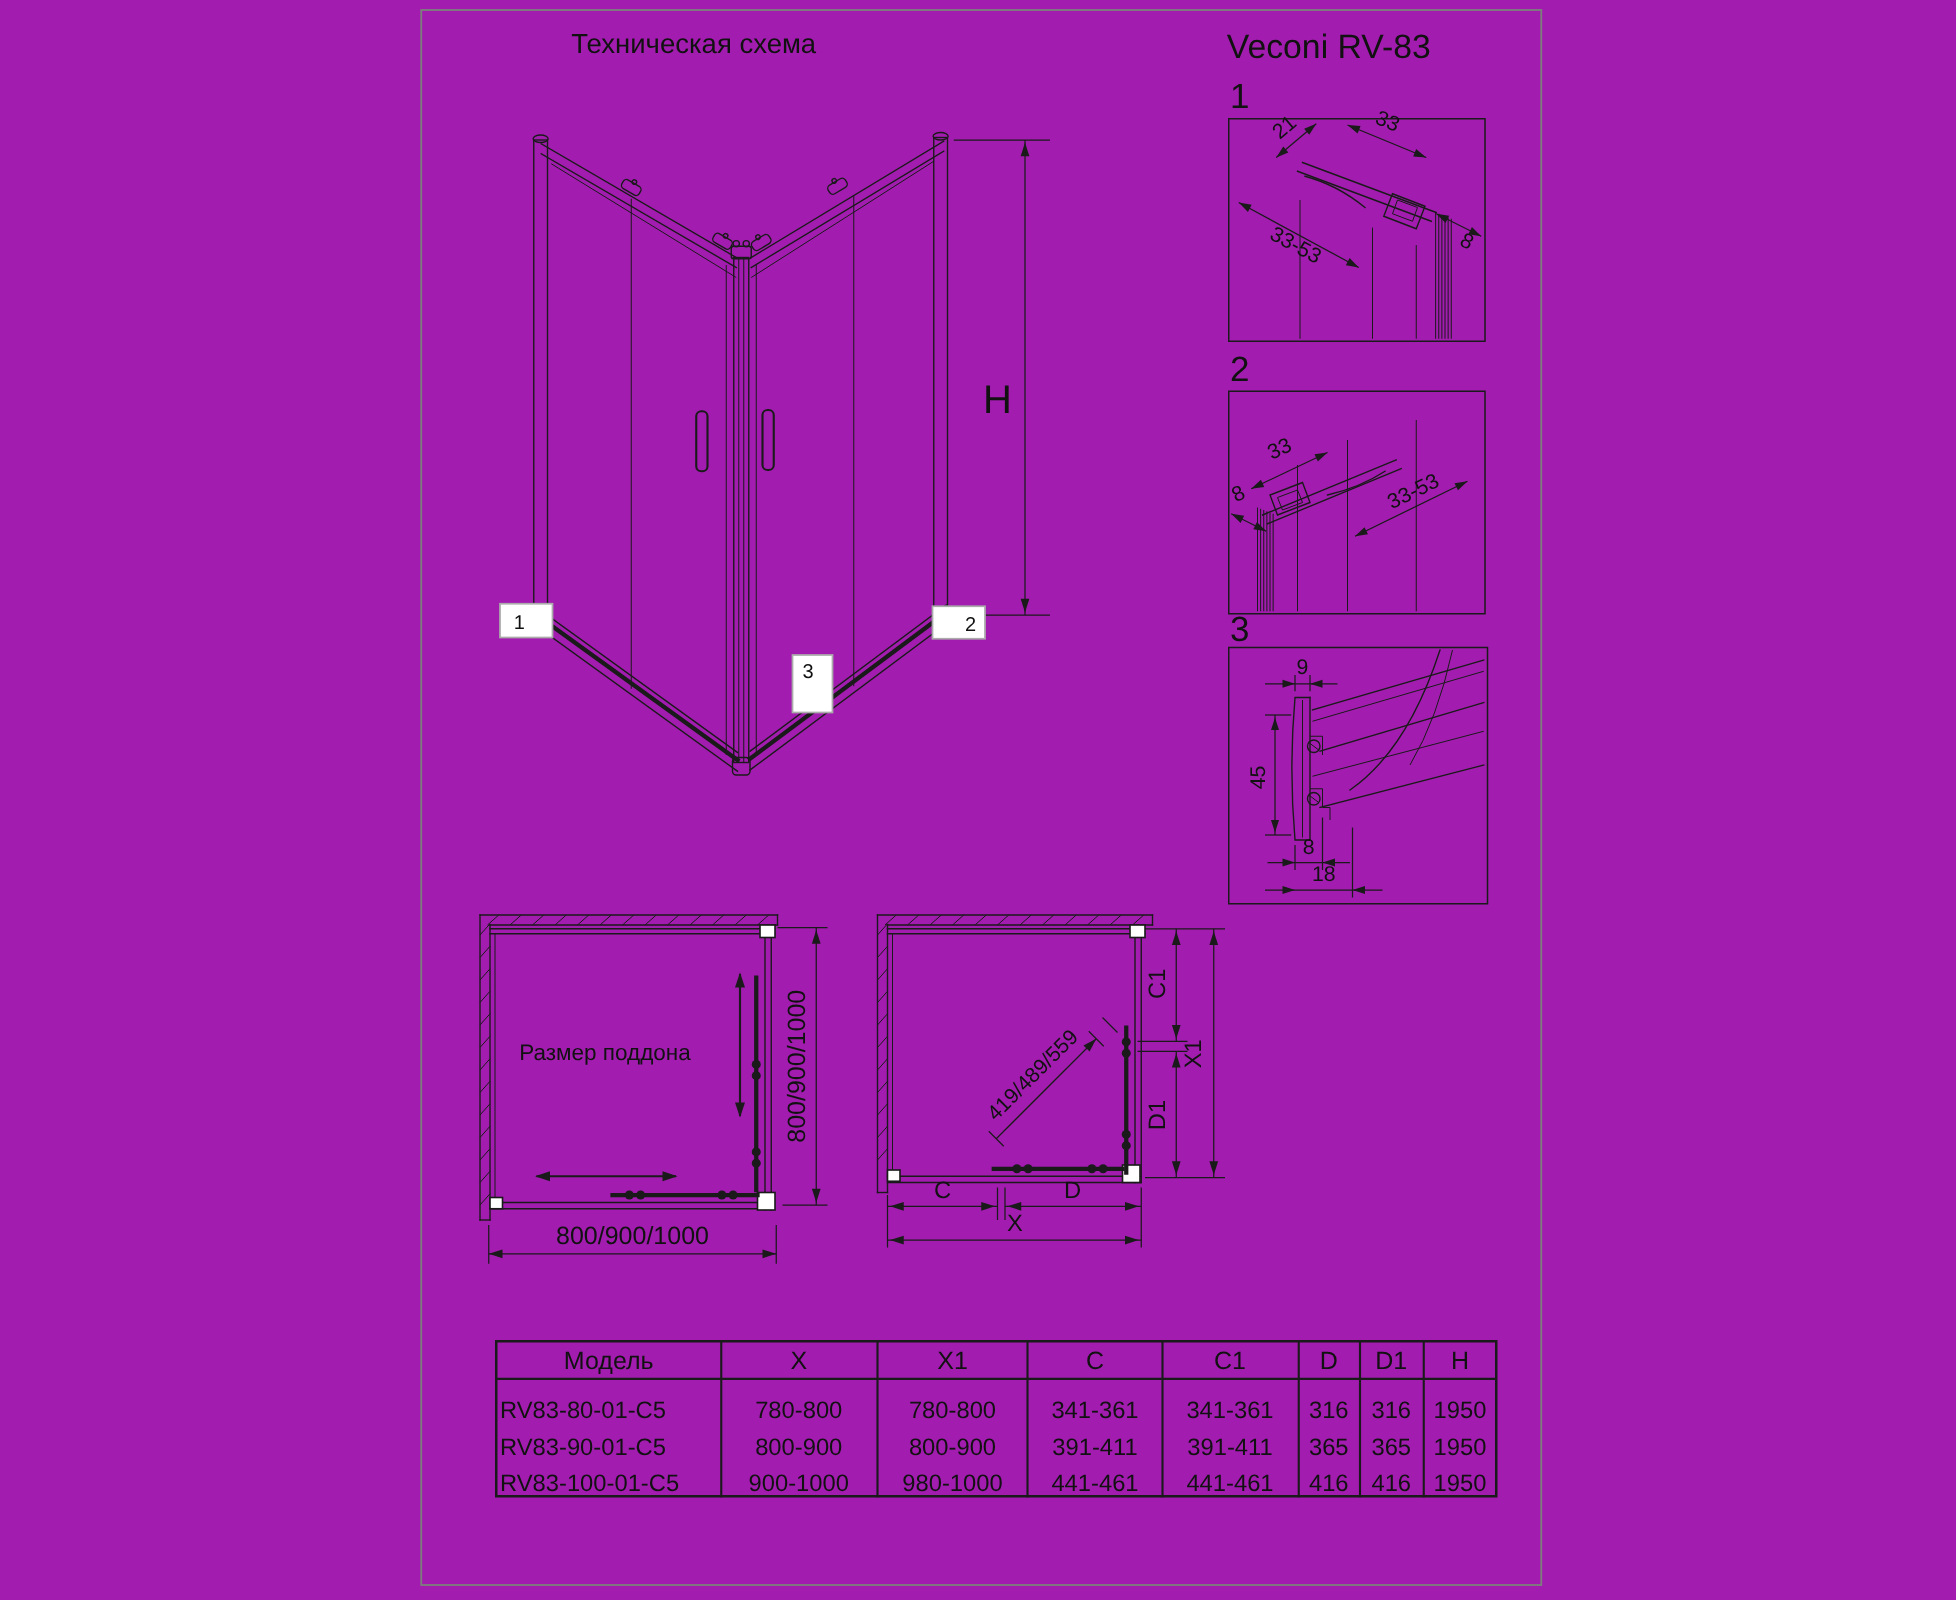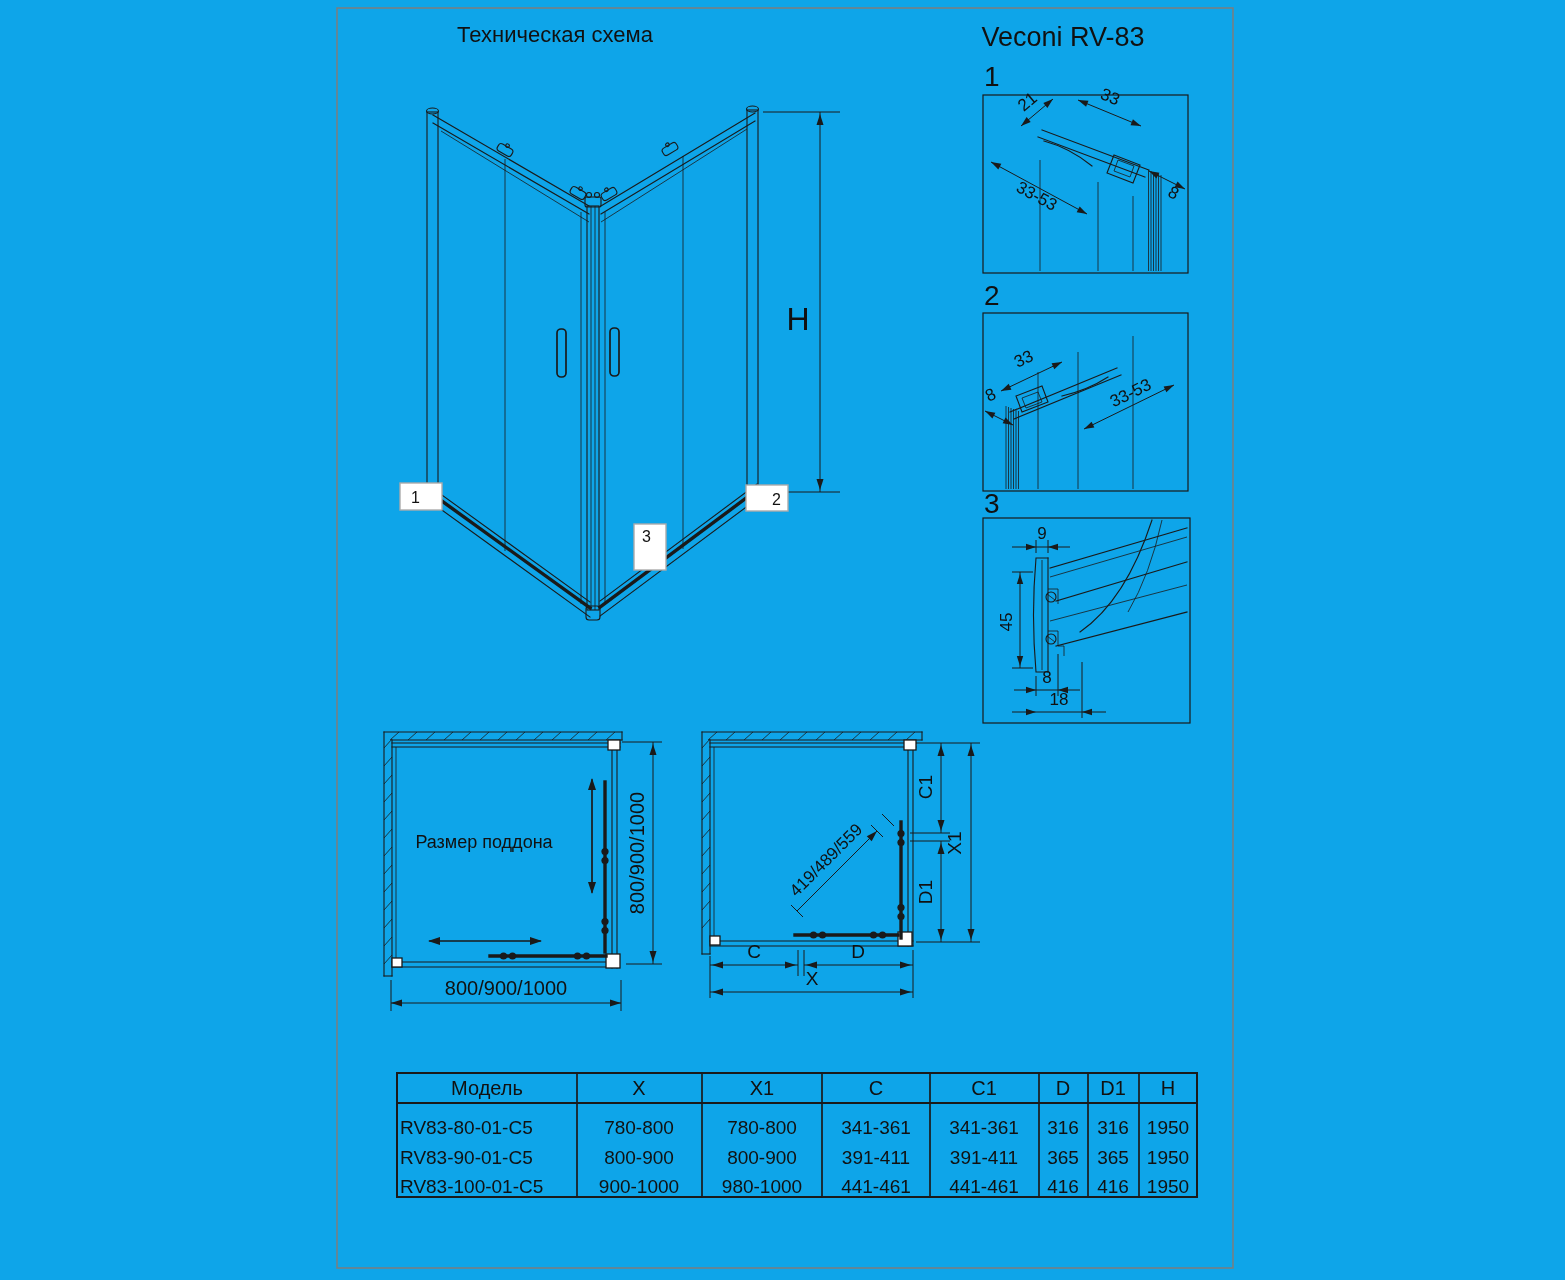--- a/index.html
+++ b/index.html
@@ -1,16 +1,16 @@
 <!DOCTYPE html>
 <html><head>
 <meta charset="utf-8">
 <style>
   html,body{margin:0;padding:0;background:#ffffff;}
-  .stage{position:relative;width:1565px;height:1280px;background:#0ea5e9;font-family:"Liberation Sans",sans-serif;}
+  .stage{position:relative;width:1565px;height:1280px;background:#a21caf;font-family:"Liberation Sans",sans-serif;}
   svg{display:block;}
   .ln{stroke:#1a1a1a;stroke-width:1.1;fill:none;stroke-linecap:square;}
   .ln2{stroke:#1a1a1a;stroke-width:1.7;fill:none;stroke-linecap:square;}
   .thk{stroke:#1a1a1a;stroke-width:3.4;fill:none;stroke-linecap:square;}
   .thin{stroke:#1a1a1a;stroke-width:0.8;fill:none;}
   .dim{stroke:#1a1a1a;stroke-width:1.0;fill:none;}
   .ah{fill:#1a1a1a;stroke:none;}
   .blk{fill:#1a1a1a;stroke:none;}
   .box{fill:none;stroke:#1a1a1a;stroke-width:1.2;}
   .callout{fill:#ffffff;stroke:#ababab;stroke-width:1.4;}

